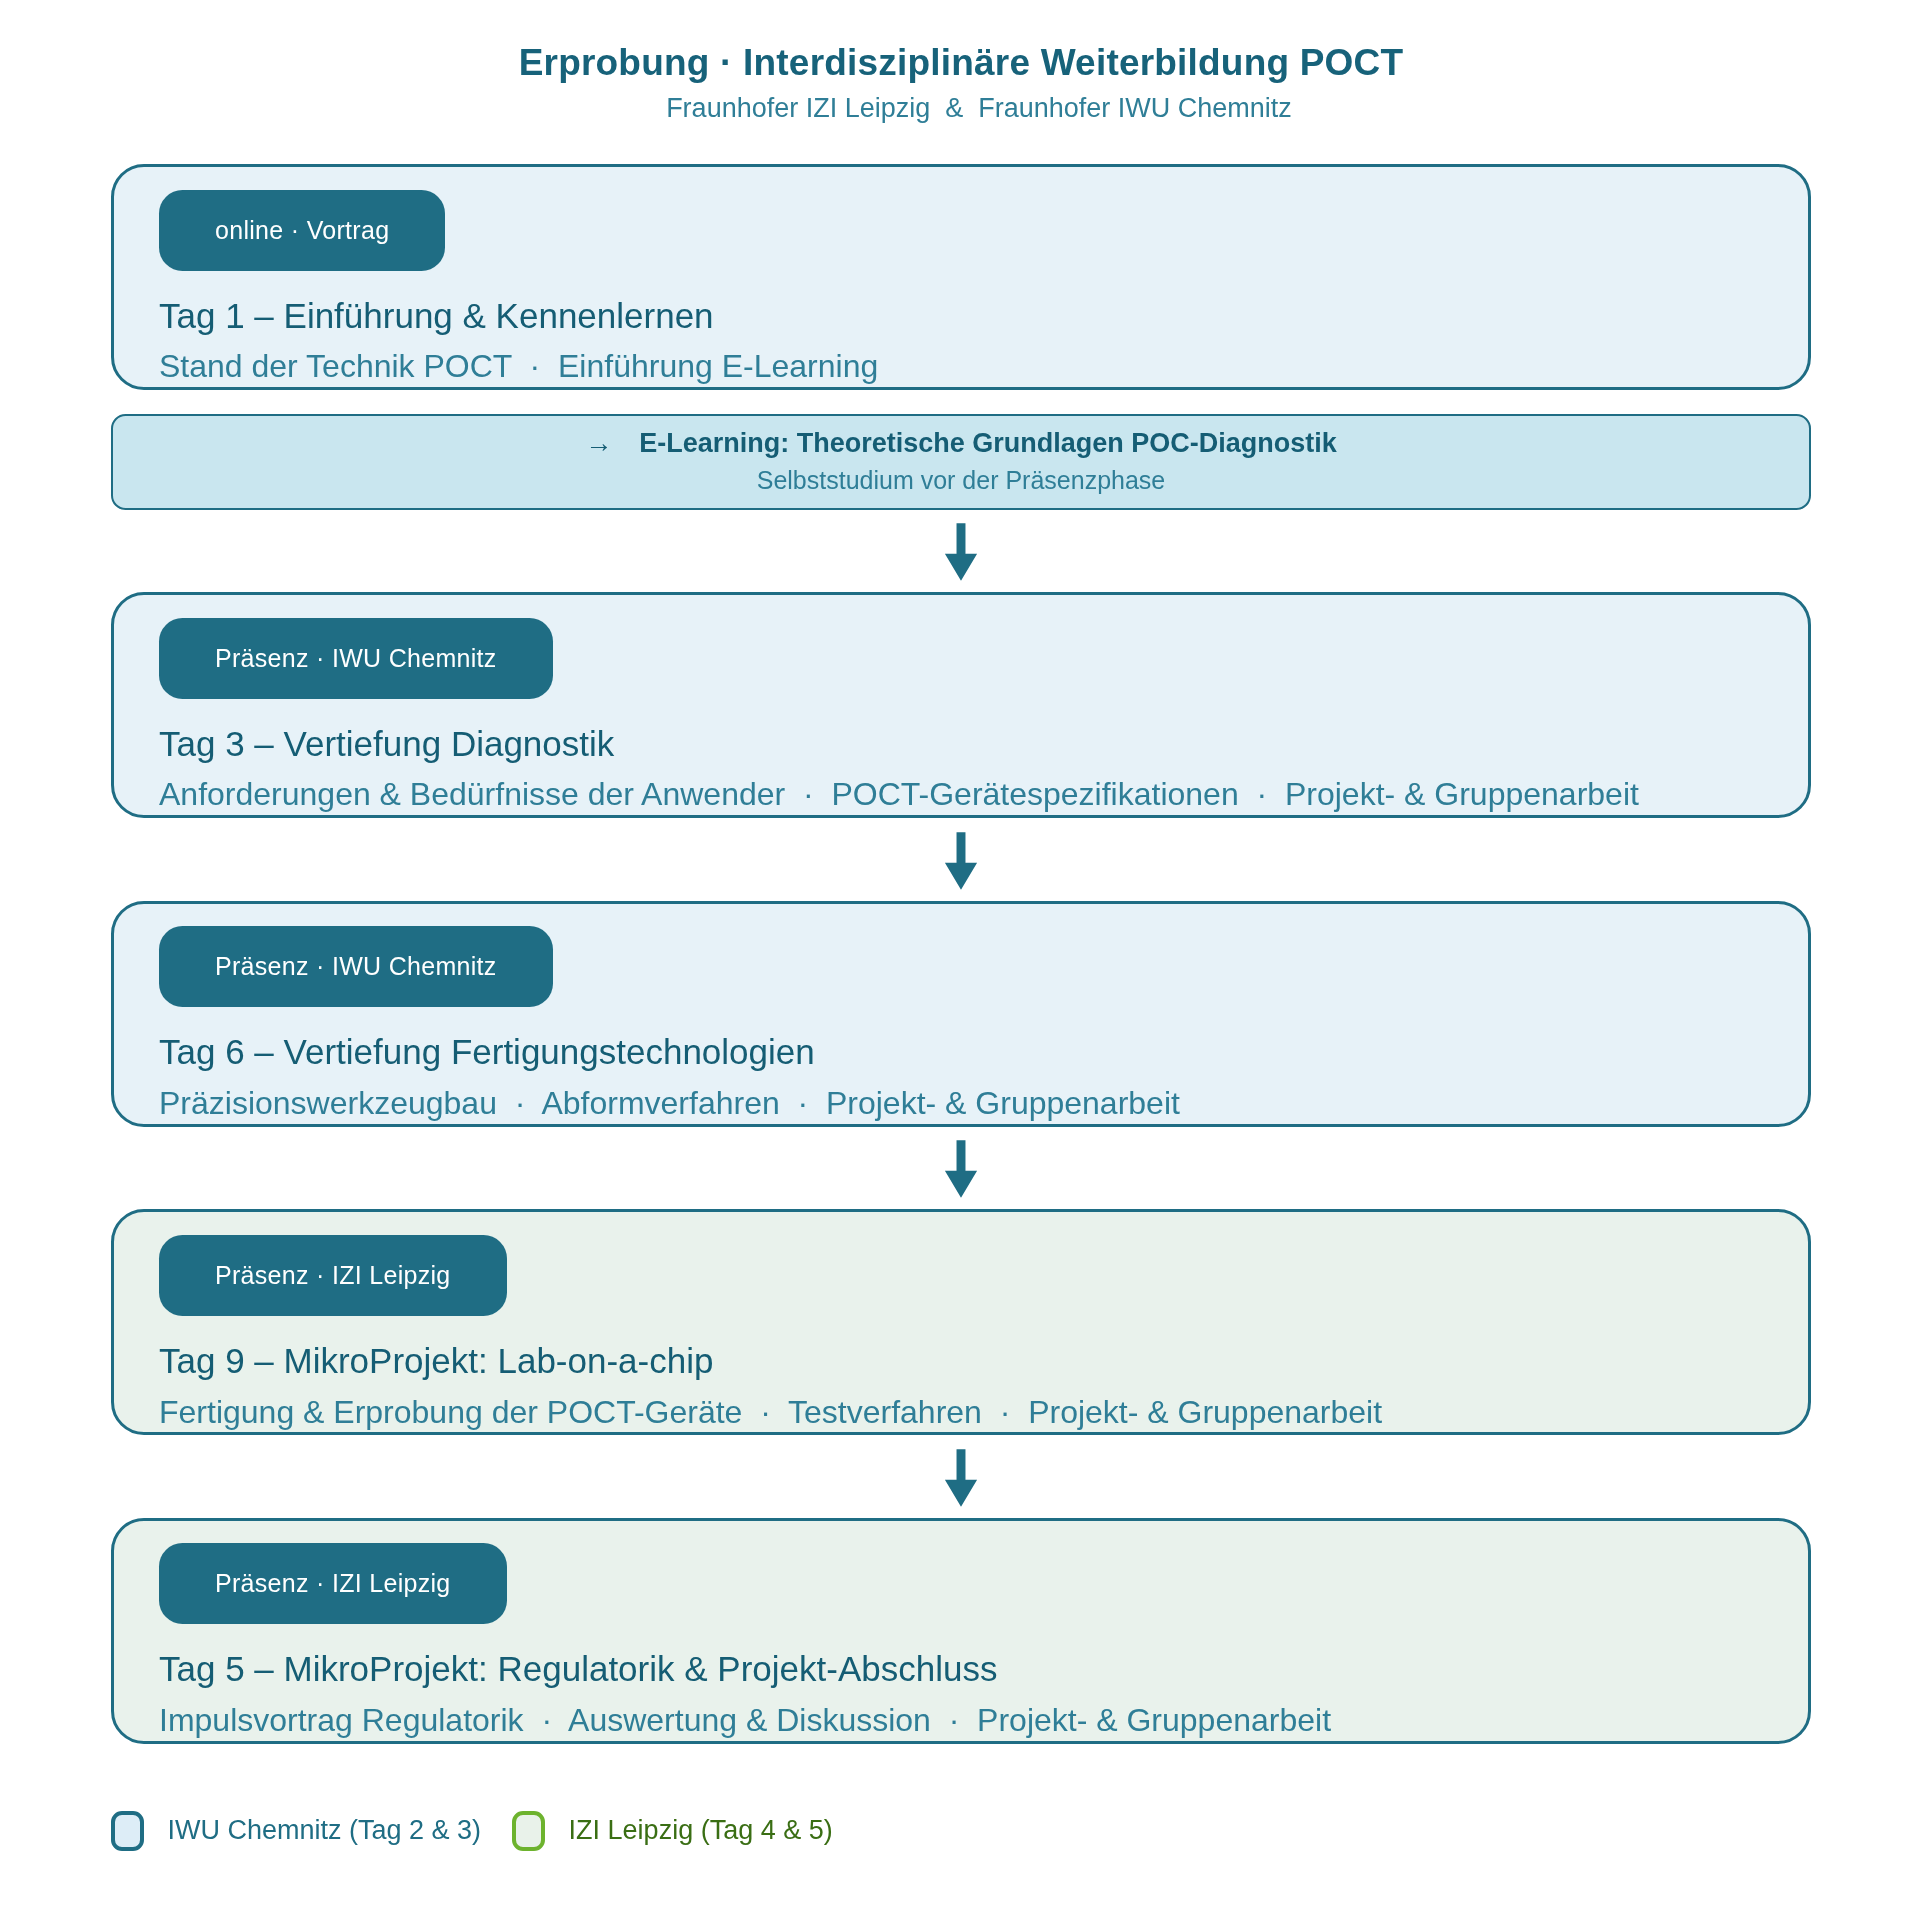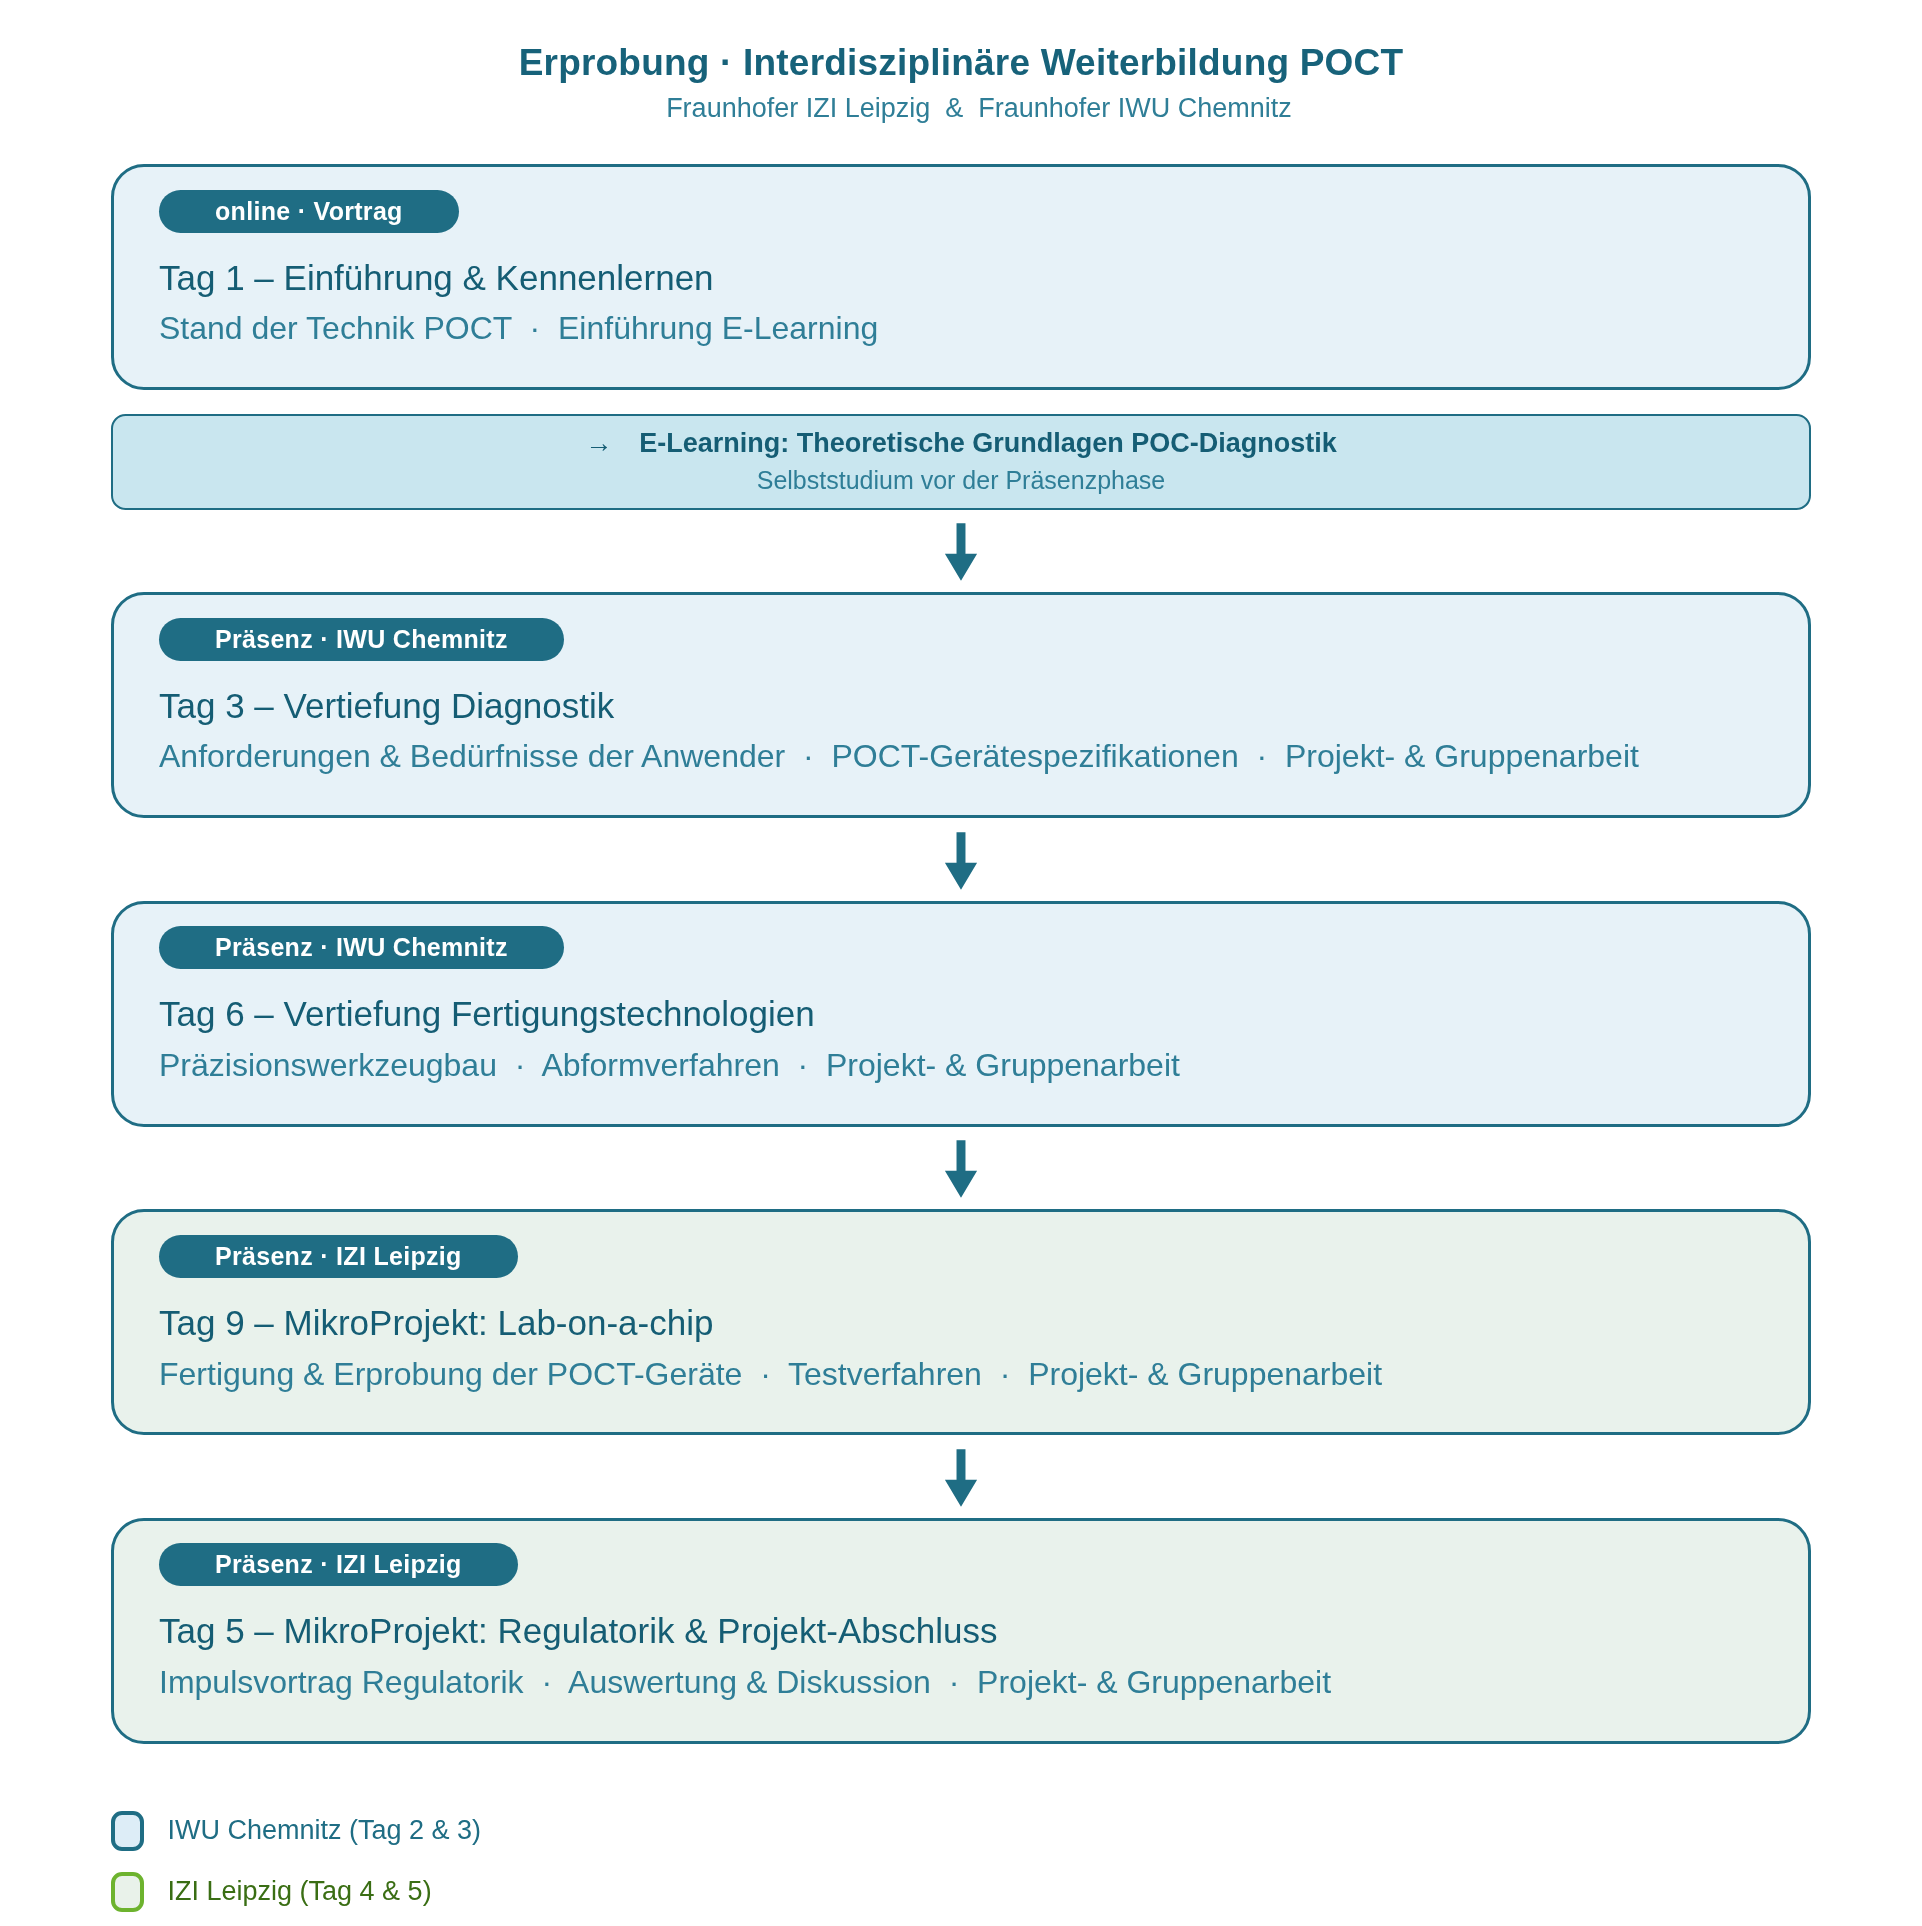--- a/index.html
+++ b/index.html
@@ -25,37 +25,37 @@
   .page-subtitle{margin-top:9px;font-size:27px;color:var(--topic);white-space:pre-wrap;padding-left:36px;}
   .flow{margin:40px 111px 0 111px;}
   .card{
     height:226px;border:3.6px solid var(--teal);border-radius:33px;
     padding:22.6px 45px;
   }
   .card.v-blue{background:var(--card-blue);}
   .card.v-green{background:var(--card-green);}
   .badge{
     display:inline-block;background:var(--teal);color:#ffffff;
-    font-size:25px;font-weight:bold;line-height:1;
-    padding:9px 56px;border-radius:23.5px;letter-spacing:0.3px;
+    font-size:25px;font-weight:normal;line-height:1;
+    padding:28px 56px;border-radius:23.5px;letter-spacing:0.3px;
   }
   .card-title{margin-top:25px;font-size:35px;font-weight:normal;color:var(--title);}
   .card-topics{margin-top:12.7px;font-size:32px;color:var(--topic);white-space:pre-wrap;}
   .banner{
     margin-top:23.5px;height:96px;background:var(--banner-blue);
     border:2.7px solid var(--teal);border-radius:14.5px;
     display:flex;flex-direction:column;align-items:center;justify-content:center;
   }
   .banner-line1{display:flex;align-items:center;gap:27px;font-size:27px;font-weight:bold;color:var(--title);}
   .banner-arrow{font-weight:normal;font-size:27px;color:var(--title);}
   .banner-sub{margin-top:7.2px;font-size:25px;color:var(--topic);}
   .arrow-row{display:flex;justify-content:center;padding:13.6px 0 11px 0;}
   .arrow-down{width:34px;height:58px;display:block;}
   .arrow-down path{fill:var(--teal);}
-  .legend{margin:67px 0 0 111px;display:flex;flex-direction:column;gap:21px;text-align:right;}
+  .legend{margin:67px 0 0 111px;display:flex;flex-direction:row;gap:31px;text-align:right;}
   .legend-row{display:flex;align-items:center;gap:23.5px;}
   .swatch{width:33px;height:40px;border-radius:11px;border:4.5px solid;}
   .swatch.blue{border-color:var(--teal);background:#ddedf7;}
   .swatch.green{border-color:var(--green-border);background:#e9f2ea;}
   .legend-label{font-size:27px;}
   .legend-row.blue .legend-label{color:var(--teal);}
   .legend-row.green .legend-label{color:var(--green-text);}
 </style>
 </head>
 <body>

